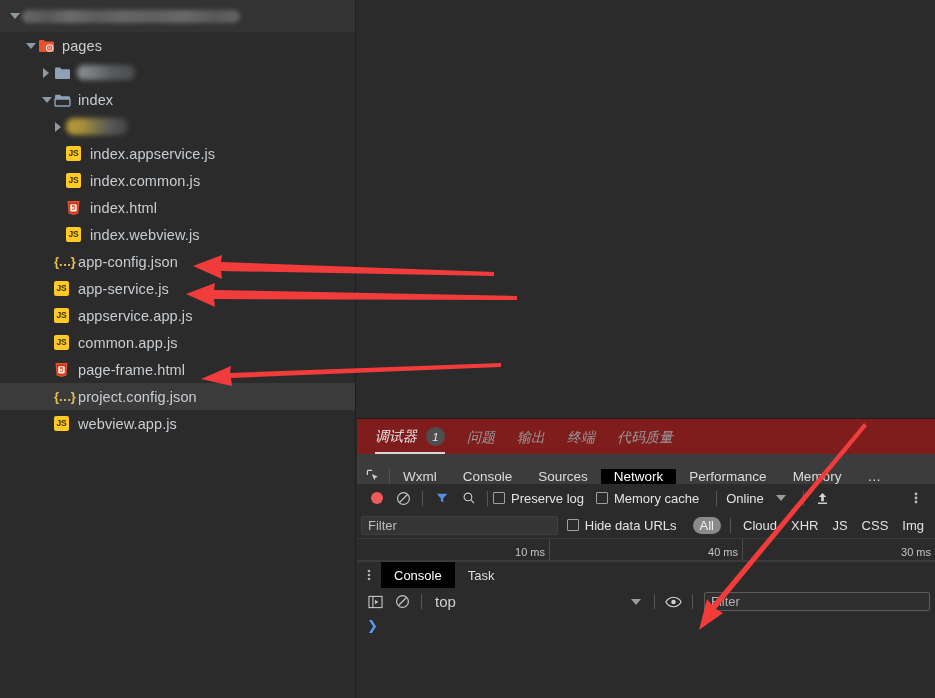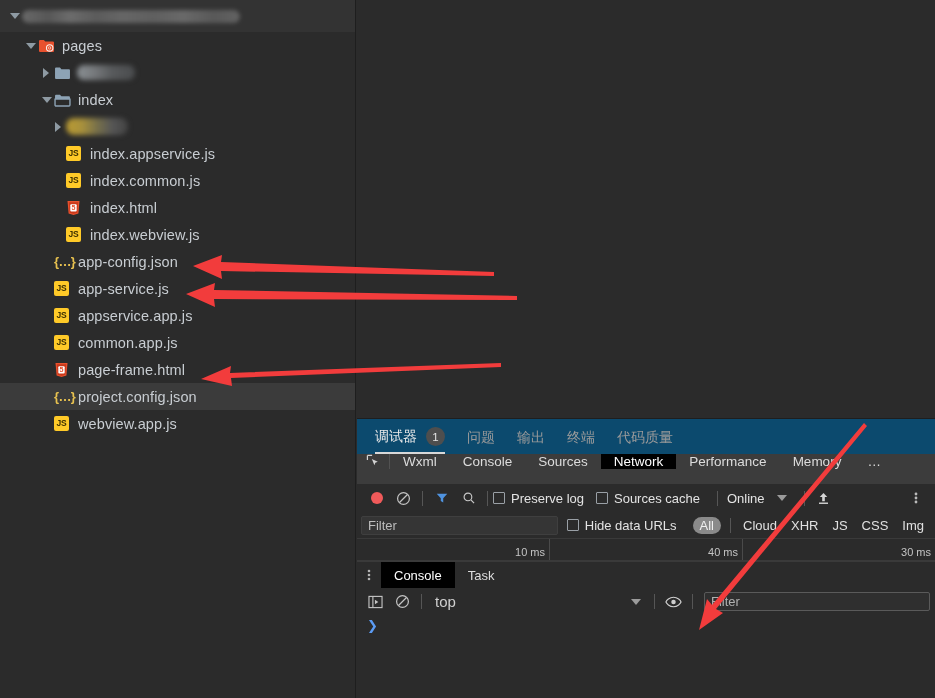--- a/index.html
+++ b/index.html
@@ -73,41 +73,41 @@
     background: #2b2b2b;
   }
 
   
   #devtools {
     position: absolute; left: 357px; top: 418px; width: 578px; height: 280px;
     background: #2b2b2b; border-top: 1px solid #1e1e1e;
     display: flex; flex-direction: column;
   }
   .dt-tabs {
-    height: 35px; background: #0c4a6e; display: flex; align-items: flex-end;
-    padding-left: 18px; flex: none;
+    height: 35px; background: #7f1d1d; display: flex; align-items: flex-end;
+    padding-left: 18px; flex: none; font-style: italic;
   }
   .dt-tab {
     font-size: 14px; color: #9a9a9a; padding: 0 0 7px 0; margin-right: 22px;
     display: flex; align-items: center; position: relative; cursor: default;
   }
   .dt-tab.active { color: #eaeaea; }
   .dt-tab.active::after {
     content: ""; position: absolute; left: 0; right: 0; bottom: 0;
     height: 2px; background: #d8d8d8;
   }
   .dt-badge {
     margin-left: 9px; width: 19px; height: 19px; border-radius: 50%;
     background: #4e4e4e; color: #e2e2e2; font-size: 11.5px;
     display: flex; align-items: center; justify-content: center;
     margin-bottom: 1px;
   }
 
   .panel-tabs {
-    height: 30px; background: #3c3c3c; display: flex; align-items: flex-start;
+    height: 30px; background: #3c3c3c; display: flex; align-items: flex-end;
     flex: none; overflow: hidden;
   }
   .insp-btn {
     width: 33px; display: flex; align-items: center; justify-content: center;
     border-right: 1px solid #525252;
   }
   .ptab {
     display: flex; align-items: center; padding: 0 13px;
     font-size: 13.5px; color: #dcdcdc; cursor: default; white-space: nowrap;
   }
@@ -442,21 +442,21 @@
       <span class="tb-ic">
         <svg width="14" height="14" viewBox="0 0 16 16">
           <circle cx="6.8" cy="6.8" r="4.4" fill="none" stroke="#c9c9c9" stroke-width="1.3"></circle>
           <line x1="10.2" y1="10.2" x2="13.8" y2="13.8" stroke="#c9c9c9" stroke-width="1.4"></line>
         </svg>
       </span>
       <span class="tb-sep"></span>
       <span class="cbx"></span>
       <span class="cbl">Preserve log</span>
       <span class="cbx"></span>
-      <span class="cbl">Sources cache</span>
+      <span class="cbl">Memory cache</span>
       <span class="tb-sep"></span>
       <span class="online-sel">Online</span>
       <span style="width:34px;display:flex;align-items:center;justify-content:center">
         <span class="caret-dn"></span>
       </span>
       <span class="tb-sep"></span>
       <span class="tb-ic">
         <svg width="15" height="15" viewBox="0 0 16 16">
           <path d="M8 2.2l4 4.3H9.4v4.3H6.6V6.5H4z" fill="#d6d6d6"></path>
           <rect x="3.2" y="12.3" width="9.6" height="1.5" fill="#d6d6d6"></rect>

